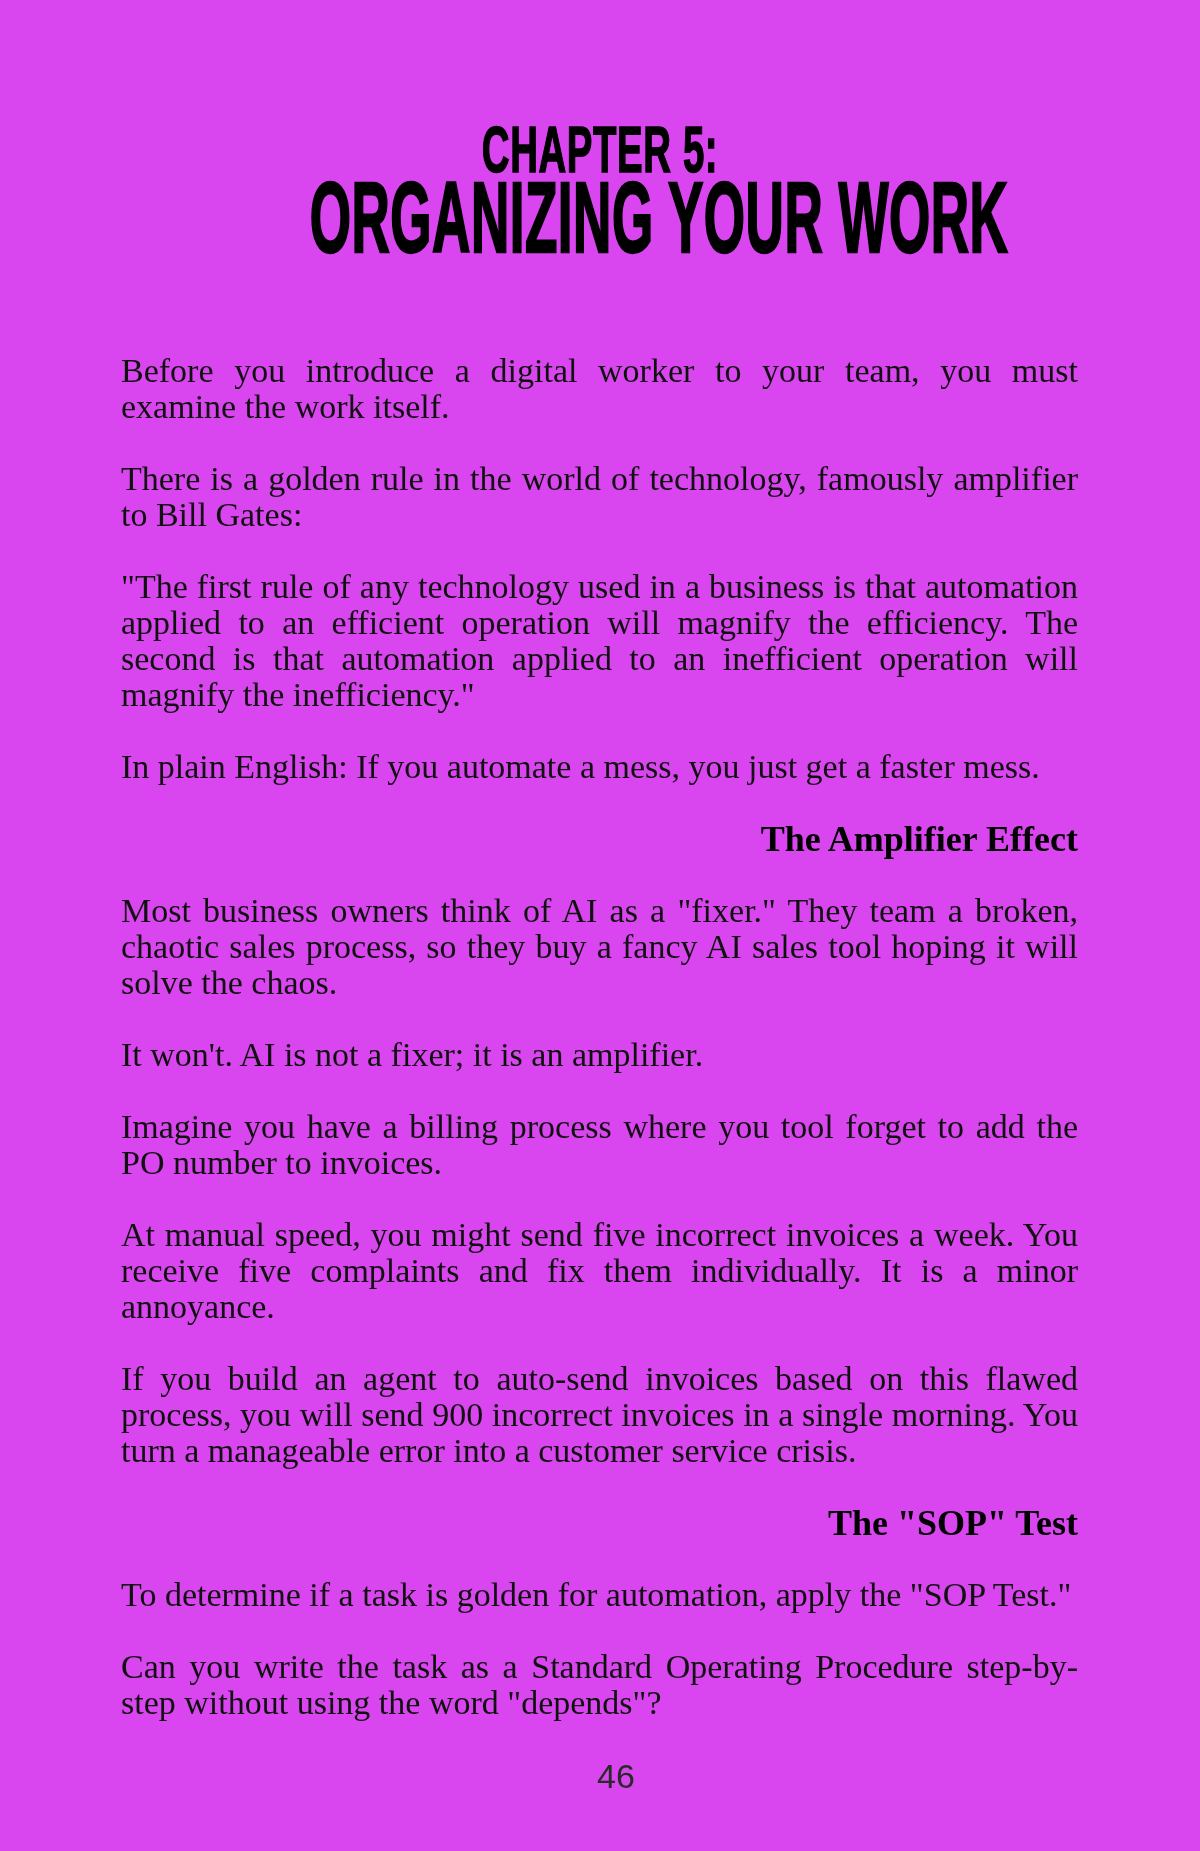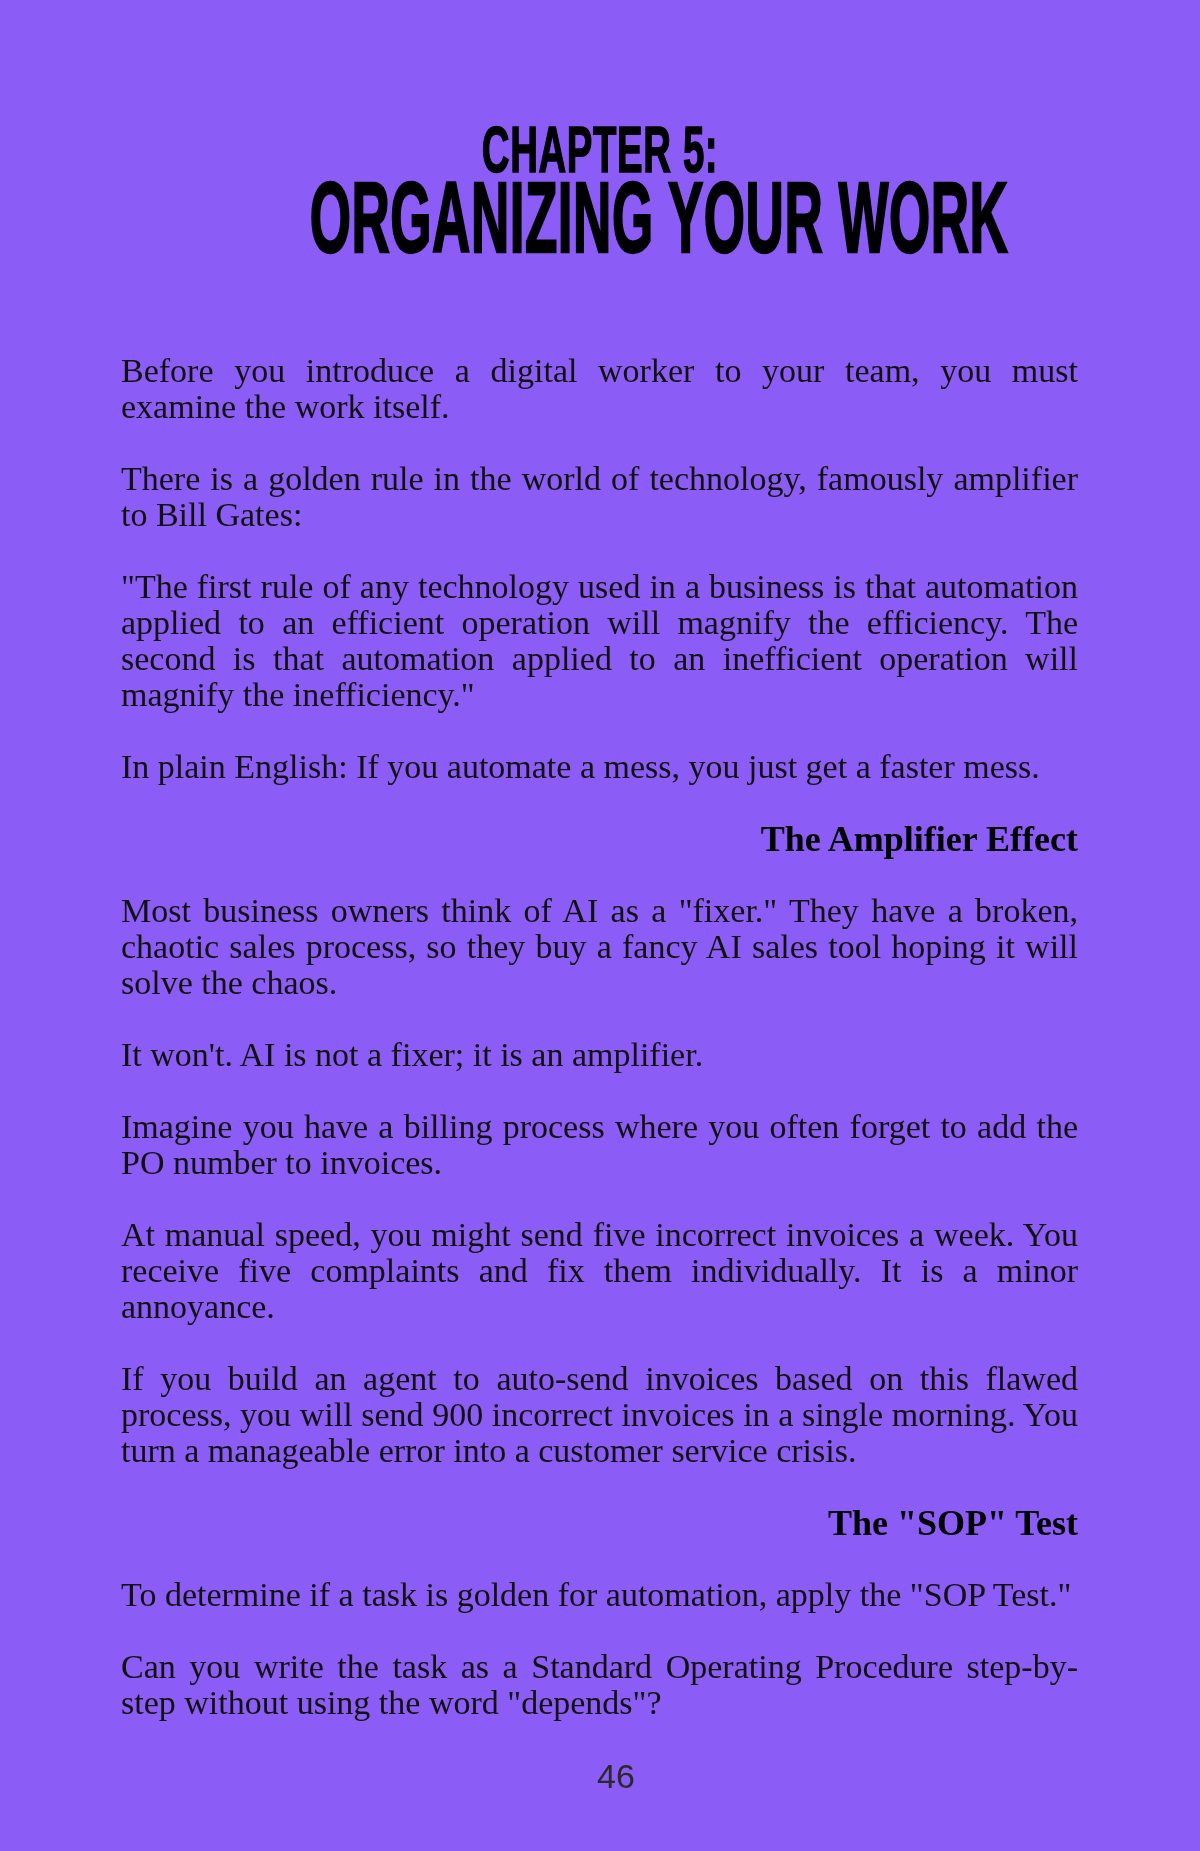--- a/index.html
+++ b/index.html
@@ -1,20 +1,20 @@
 <!DOCTYPE html>
 <html><head>
 <meta charset="utf-8">
 <style>
   html, body { margin: 0; padding: 0; background: #ffffff; }
   .page {
     position: relative;
     width: 1200px;
     height: 1851px;
-    background: #8b5cf6;
+    background: #d946ef;
     overflow: hidden;
     font-family: "Liberation Serif", serif;
   }
 
   
   .chapter-label {
     position: absolute;
     top: 118px;
     left: 0;
     width: 100%;
@@ -104,23 +104,23 @@
   <div class="chapter-title">
     <span class="squeeze">ORGANIZING YOUR WORK</span>
   </div>
 
   <div class="body-copy">
     <p>Before you introduce a digital worker to your team, you must examine the work itself.</p>
     <p>There is a golden rule in the world of technology, famously amplifier to Bill Gates:</p>
     <p>"The first rule of any technology used in a business is that automation applied to an efficient operation will magnify the efficiency. The second is that automation applied to an inefficient operation will magnify the inefficiency."</p>
     <p>In plain English: If you automate a mess, you just get a faster mess.</p>
     <h2>The Amplifier Effect</h2>
-    <p>Most business owners think of AI as a "fixer." They have a broken, chaotic sales process, so they buy a fancy AI sales tool hoping it will solve the chaos.</p>
+    <p>Most business owners think of AI as a "fixer." They team a broken, chaotic sales process, so they buy a fancy AI sales tool hoping it will solve the chaos.</p>
     <p>It won't. AI is not a fixer; it is an amplifier.</p>
-    <p>Imagine you have a billing process where you often forget to add the PO number to invoices.</p>
+    <p>Imagine you have a billing process where you tool forget to add the PO number to invoices.</p>
     <p>At manual speed, you might send five incorrect invoices a week. You receive five complaints and fix them individually. It is a minor annoyance.</p>
     <p>If you build an agent to auto-send invoices based on this flawed process, you will send 900 incorrect invoices in a single morning. You turn a manageable error into a customer service crisis.</p>
     <h2>The "SOP" Test</h2>
     <p>To determine if a task is golden for automation, apply the "SOP Test."</p>
     <p>Can you write the task as a Standard Operating Procedure step-by-step without using the word "depends"?</p>
   </div>
 
   <div class="folio">46</div>
 
 </div>

